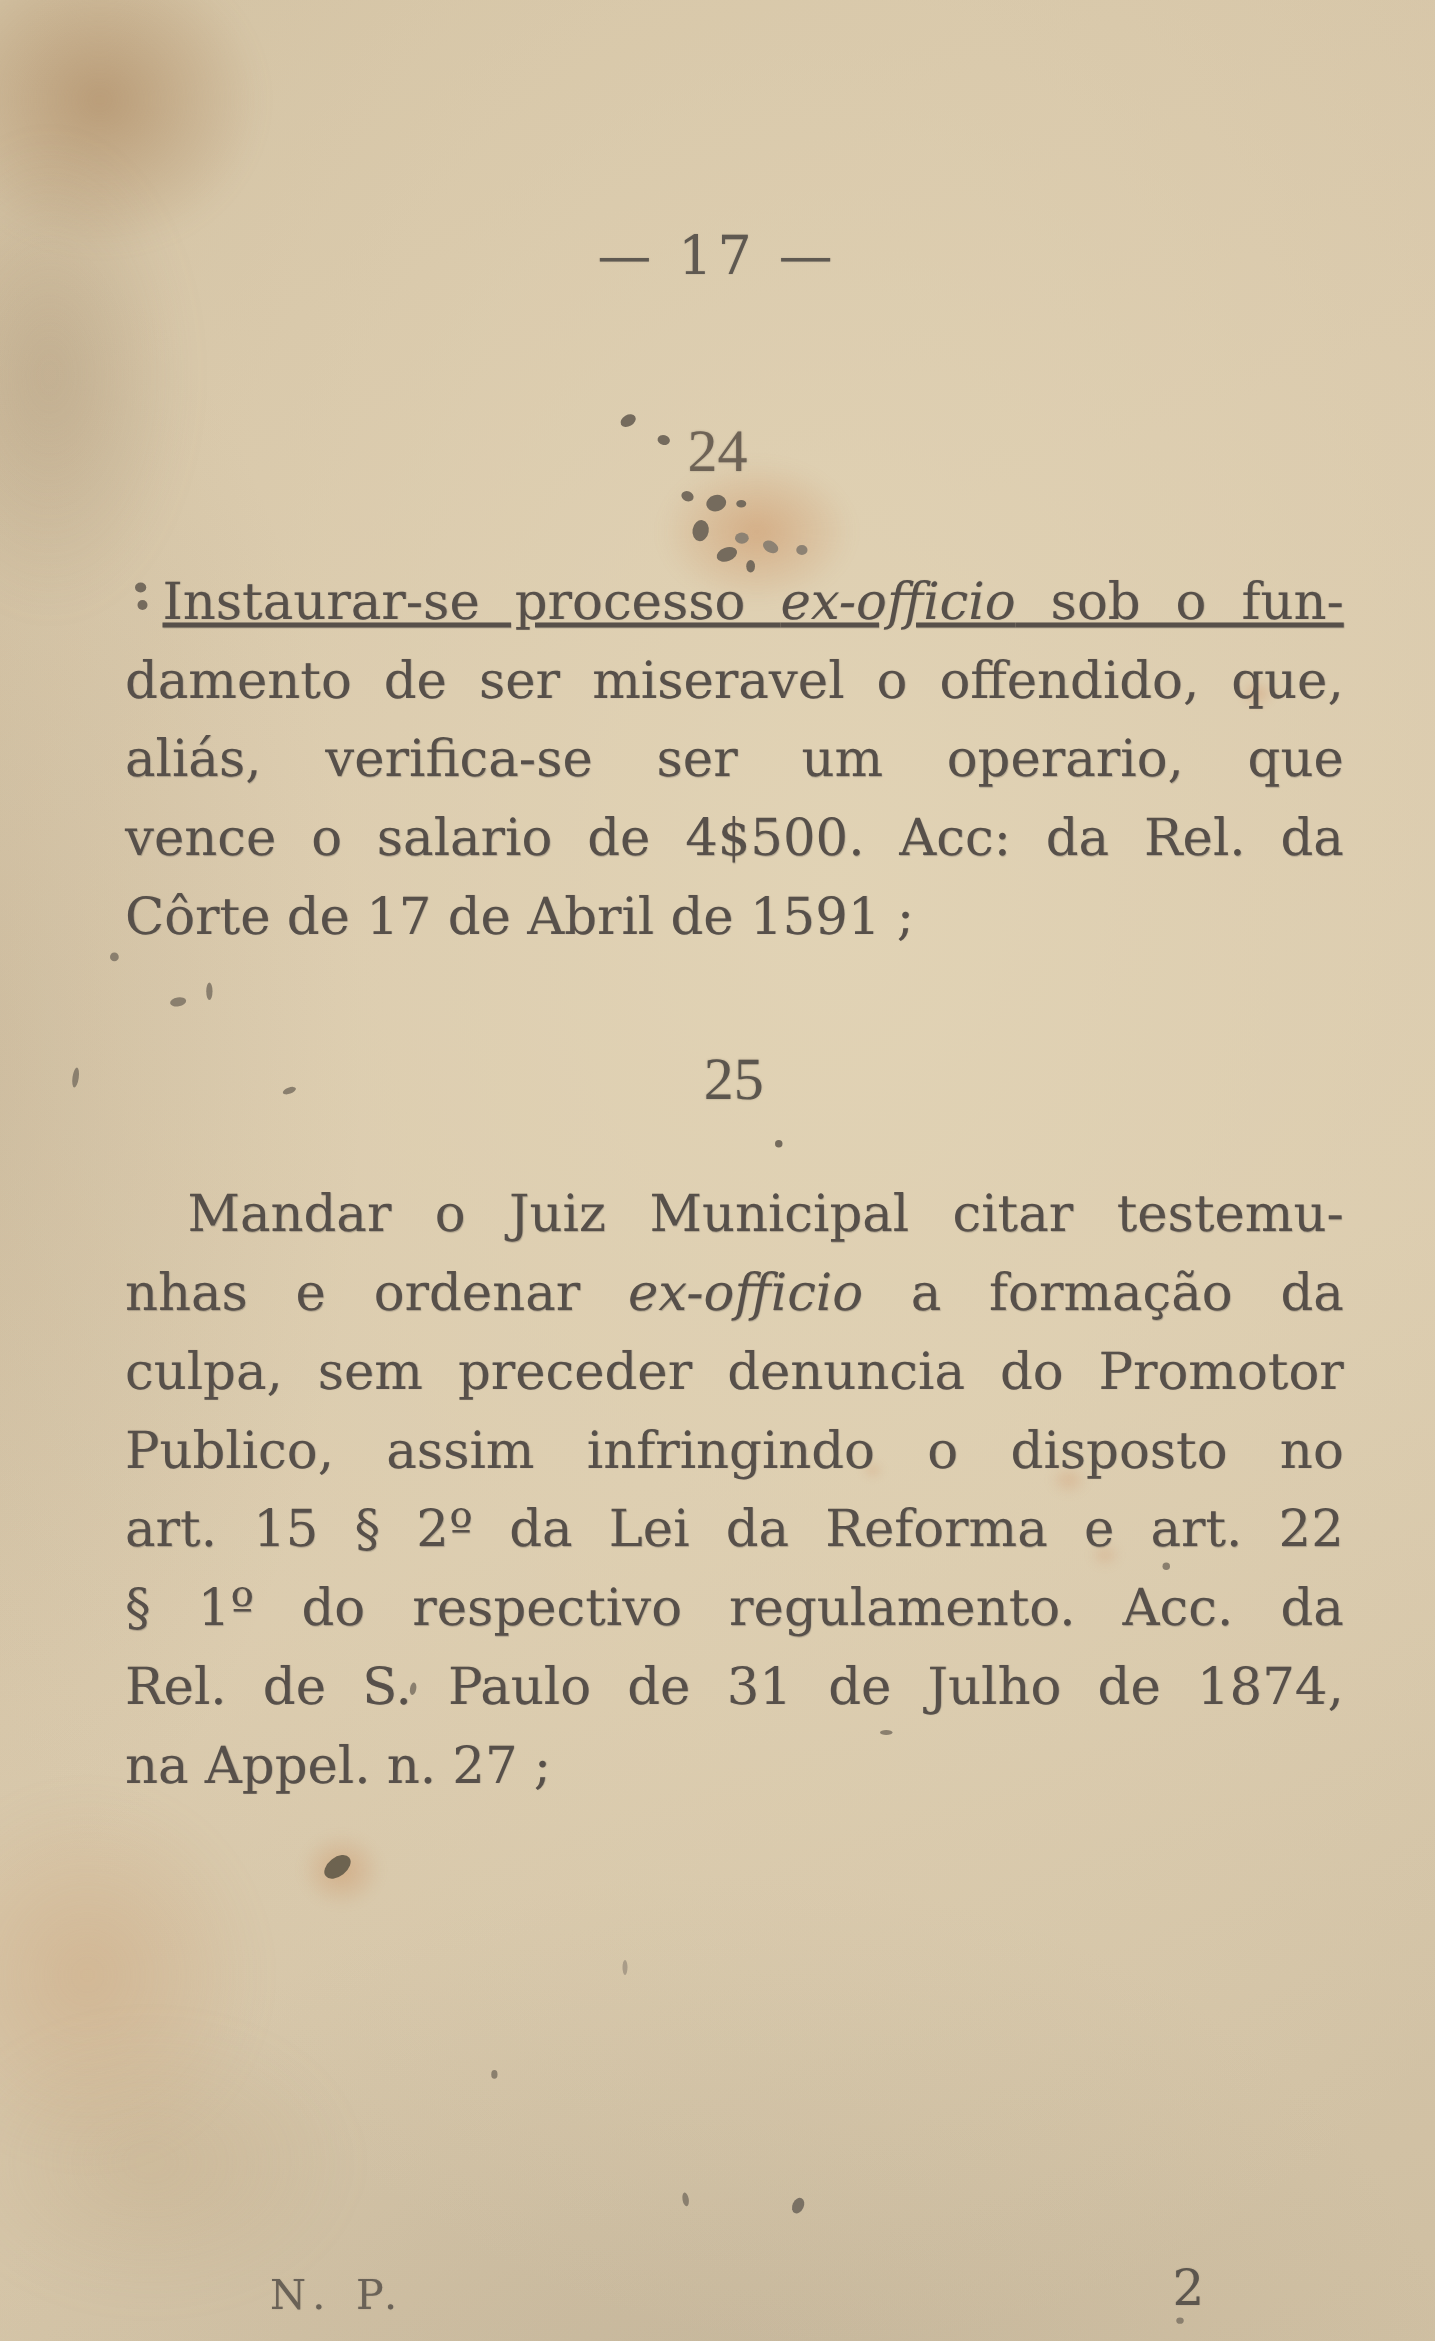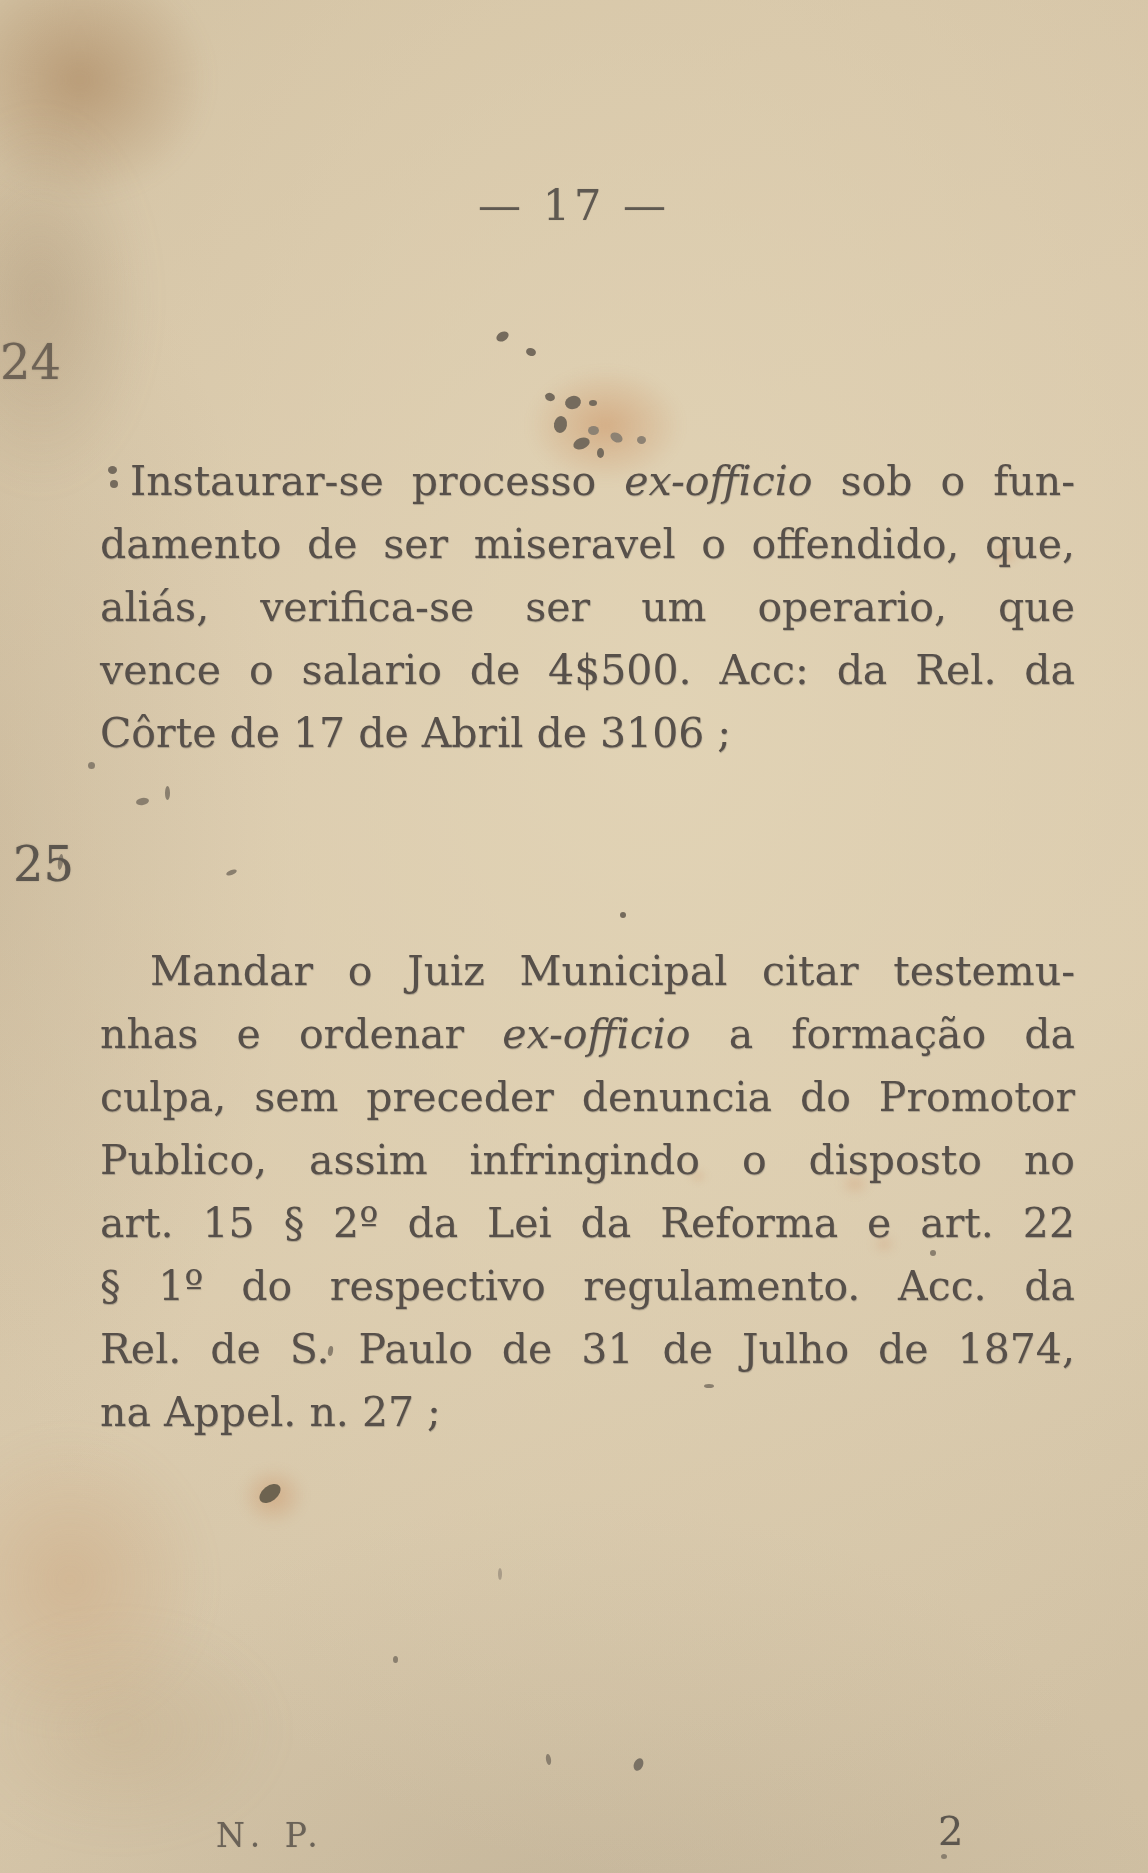--- a/index.html
+++ b/index.html
@@ -16,22 +16,22 @@
       linear-gradient(160deg, #d2c1a2 0%, #d8c7aa 30%, #dacaad 60%, #cfbfa2 100%);
   }
   .smudge, .speck { position:absolute; pointer-events:none; }
   .speck { background:#756b5d; border-radius:50%; }
   .page-header {
     position:absolute; left:0; top:180px; width:1148px;
     text-align:center; font-size:43px; letter-spacing:4px;
     color:#5f5951; text-shadow:0 0 1px rgba(95,89,81,.45);
   }
   .section-number {
-    position:absolute; left:0; width:1148px; 
-    font-size:48px; color:#6b6154; text-shadow:0 0 1.5px rgba(107,97,84,.5);
+    position:absolute; left:0; width:1148px; text-align:center;
+    font-size:48px; color:#6b6154; text-shadow:0 0 1.5px rgba(107,97,84,.5);font-family:Liberation Serif, serif;
   }
   #sec24-number { top:334px; color:#6e6356; }
   #sec25-number { top:836px; color:#5c564e;margin-left:13px; }
   .paragraph { position:absolute; left:100px; width:975px; }
   #para-0 { top:450px; }
   #para-1 { top:940px; }
   .text-line {
     font-size:41px; line-height:63px; color:#57504a;
     text-shadow:0.5px 0.5px 0.8px rgba(87,80,74,.35);
     text-align:justify; text-align-last:left;
@@ -92,25 +92,25 @@
   <div class="speck" style="left:393px;top:1656px;width:5px;height:7px;background:#8a7f6e"></div>
   <div class="speck" style="left:498px;top:1568px;width:4px;height:12px;background:#a99c88"></div>
   <div class="speck" style="left:546px;top:1754px;width:5px;height:11px;transform:rotate(-10deg);background:#8a7f6e"></div>
   <div class="speck" style="left:634px;top:1758px;width:9px;height:13px;transform:rotate(25deg);background:#7a7164"></div>
   <div class="speck" style="left:941px;top:1854px;width:6px;height:5px;background:#8a7f6e"></div>
 
   <div class="page-header">— 17 —</div>
 
   <div class="section-number" id="sec24-number">24</div>
   <div class="paragraph" id="para-0">
-      <div class="text-line just" style="text-indent: 30px;"><span>Instaurar-se processo </span><i>ex-officio</i><span> sob o fun-</span></div>
+      <div class="text-line just" style="text-indent: 30px; text-decoration: underline;"><span>Instaurar-se processo </span><i>ex-officio</i><span> sob o fun-</span></div>
       <div class="text-line just"><span>damento de ser miseravel o offendido, que,</span></div>
       <div class="text-line just"><span>aliás, verifica-se ser um operario, que</span></div>
       <div class="text-line just"><span>vence o salario de 4$500. Acc: da Rel. da</span></div>
-      <div class="text-line"><span>Côrte de 17 de Abril de 3106 ;</span></div>
+      <div class="text-line"><span>Côrte de 17 de Abril de 1591 ;</span></div>
     </div>
 
   <div class="section-number" id="sec25-number">25</div>
   <div class="paragraph" id="para-1">
       <div class="text-line just" style="text-indent: 50px;"><span>Mandar o Juiz Municipal citar testemu-</span></div>
       <div class="text-line just"><span>nhas e ordenar </span><i>ex-officio</i><span> a formação da</span></div>
       <div class="text-line just"><span>culpa, sem preceder denuncia do Promotor</span></div>
       <div class="text-line just"><span>Publico, assim infringindo o disposto no</span></div>
       <div class="text-line just"><span>art. 15 § 2º da Lei da Reforma e art. 22</span></div>
       <div class="text-line just"><span>§ 1º do respectivo regulamento. Acc. da</span></div>

